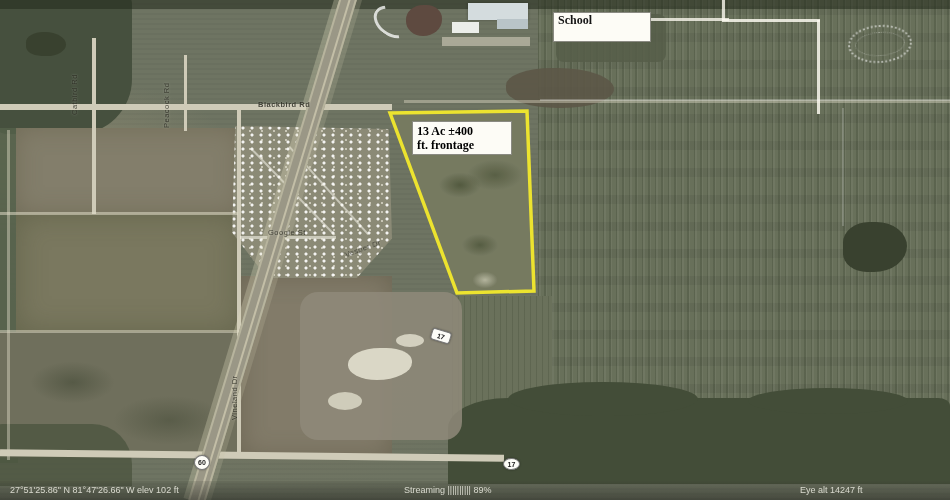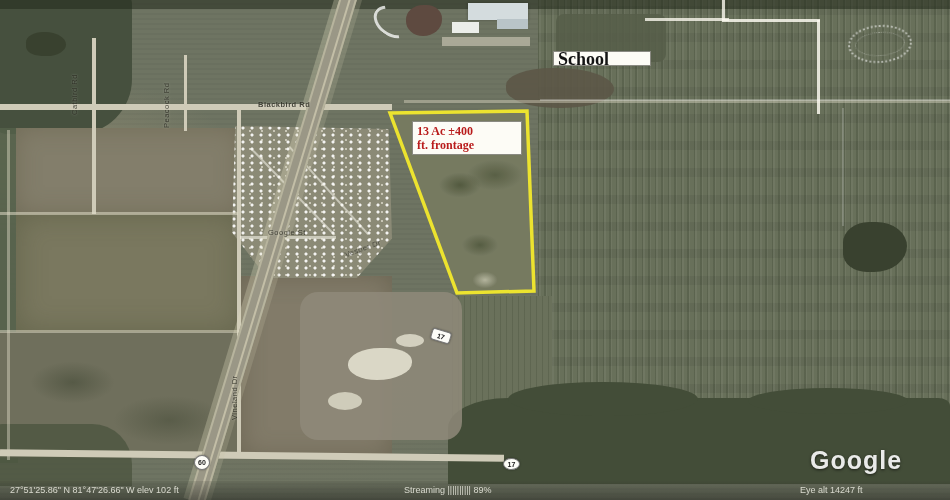--- a/index.html
+++ b/index.html
@@ -106,23 +106,23 @@
         radial-gradient(18px 12px at 485px 280px, rgba(230,228,215,.55), transparent 70%),
         #707463;}
   svg.overlay{position:absolute;inset:0;pointer-events:none;}
 
   
   .map-label{color:rgba(35,35,25,.8);font-size:7.5px;white-space:nowrap;letter-spacing:.5px;
       text-shadow:0 0 2px rgba(255,255,255,.35);filter:blur(.2px);}
   .v-label{transform:rotate(-90deg);transform-origin:left top;}
   .white-box{background:#fdfcf6;border:1px solid #8a8a82;color:#141414;
       font-family:"Liberation Serif",serif;font-weight:bold;}
-  .school-label{left:553px;top:12px;width:98px;height:15px;font-size:18px;line-height:15px;padding-left:4px;margin-top:39px;}
-  .parcel-label{left:412px;top:121px;width:110px;height:34px;font-size:12px;line-height:14px;
-      padding:2px 4px;color:#b91c1c;filter:blur(.25px);}
+  .school-label{left:553px;top:12px;width:98px;height:30px;font-size:12px;line-height:15px;padding-left:4px;}
+  .parcel-label{left:412px;top:121px;width:100px;height:34px;font-size:12px;line-height:14px;
+      padding:2px 4px;color:#000000;filter:blur(.25px);}
   .shield{background:#fdfdf8;border:1px solid #777;color:#222;font-size:7px;font-weight:bold;
       display:flex;align-items:center;justify-content:center;box-shadow:0 0 2px rgba(0,0,0,.4);}
   .shield-mid{left:431px;top:330px;width:20px;height:12px;border-radius:3px;transform:rotate(17deg);}
   .shield-bottom{left:503px;top:458px;width:17px;height:12px;border-radius:50%;}
   .shield-junction{left:194px;top:455px;width:16px;height:15px;border-radius:50%;}
 
   .mfrmls{left:596px;top:230px;width:230px;color:rgba(195,205,180,.42);font-size:27px;font-weight:bold;
       letter-spacing:7px;text-shadow:1px 1px 2px rgba(30,35,25,.5);filter:blur(.4px);}
   .google{left:810px;top:446px;color:rgba(255,255,255,.9);font-size:25px;font-weight:bold;
       letter-spacing:1px;text-shadow:0 1px 3px rgba(0,0,0,.6);filter:blur(.3px);}
@@ -211,21 +211,20 @@
   <div class="abs shield shield-bottom">17</div>
   <div class="abs shield shield-junction">60</div>
 
   <div class="abs white-box school-label">School</div>
   <div class="abs white-box parcel-label">
     <div>13 Ac ±400</div>
     <div>ft. frontage</div>
   </div>
 
   <div class="abs compass"></div>
-  <div class="abs google">Google</div>
 
   <div class="abs status-bar">
     <span class="st-pointer">27°51'25.86" N   81°47'26.66" W    elev  102 ft</span>
     <span class="st-stream">Streaming |||||||||| 89%</span>
     <span class="st-eye">Eye alt   14247 ft</span>
   </div>
 
 </div>
 
 </body></html>

